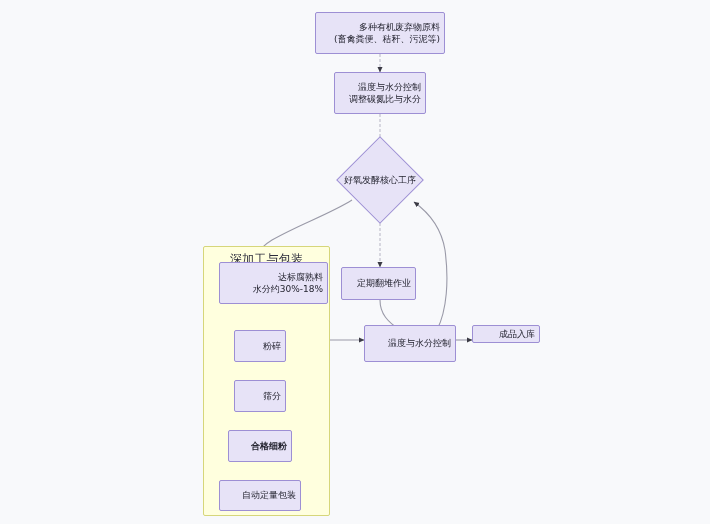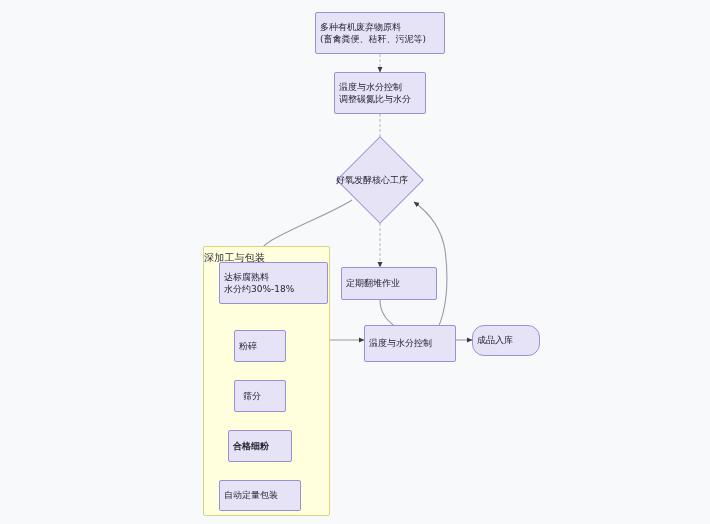--- a/index.html
+++ b/index.html
@@ -34,52 +34,52 @@
     background: #ffffde;
     border: 1px solid #d6d67a;
     border-radius: 2px;
     box-sizing: border-box;
   }
   .subgraph-title {
     position: absolute;
     left: 0;
     right: 0;
     top: 4px;
-    text-align: left;
-    font-size: 10px;
+    text-align: center;
+    font-size: 12px;
     color: #2b2b3a;
     letter-spacing: 0.2px;
   }
   .node {
     position: absolute;
     box-sizing: border-box;
     background: #e7e3f7;
     border: 1px solid #9d8fd4;
     border-radius: 2px;
     display: flex;
     flex-direction: column;
-    align-items: flex-start;
+    align-items: flex-end;
     justify-content: center;
     text-align: center;
     color: #23232f;
     font-size: 9px;
     line-height: 1.35;
     padding: 2px 4px;
   }
   .node .line1 {
     white-space: nowrap;
   }
   .node .line2 {
     white-space: nowrap;
   }
   .decision-wrap {
     position: absolute;
     display: flex;
     align-items: center;
-    justify-content: flex-start;
+    justify-content: center;
     font-family: Liberation Serif, serif;
   }
   .decision-shape {
     position: absolute;
     left: 50%;
     top: 50%;
     width: 62px;
     height: 62px;
     margin-left: -31px;
     margin-top: -31px;
@@ -145,29 +145,29 @@
   <div class="node" style="left:334px; top:72px; width:92px; height:42px;">
     <span class="line1">温度与水分控制</span>
     <span class="line2">调整碳氮比与水分</span>
   </div>
 
   <div class="decision-wrap" style="left:336px; top:136px; width:88px; height:88px;">
     <div class="decision-shape"></div>
     <span class="decision-label">好氧发酵核心工序</span>
   </div>
 
-  <div class="node" style="left:341px; top:267px; width:96px; height:33px;">
+  <div class="node" style="left:341px; top:267px; width:75px; height:33px;">
     <span class="line1">定期翻堆作业</span>
   </div>
 
   <div class="node" style="left:364px; top:325px; width:92px; height:37px;">
     <span class="line1">温度与水分控制</span>
   </div>
 
-  <div class="node" style="left:472px; top:325px; width:68px; height:31px;border-radius:12px;">
+  <div class="node" style="left:472px; top:325px; width:68px; height:18px;">
     <span class="line1">成品入库</span>
   </div>
 
   <div class="node" style="left:219px; top:262px; width:109px; height:42px;">
     <span class="line1">达标腐熟料</span>
     <span class="line2">水分约30%-18%</span>
   </div>
 
   <div class="node" style="left:234px; top:330px; width:52px; height:32px;">
     <span class="line1">粉碎</span>

